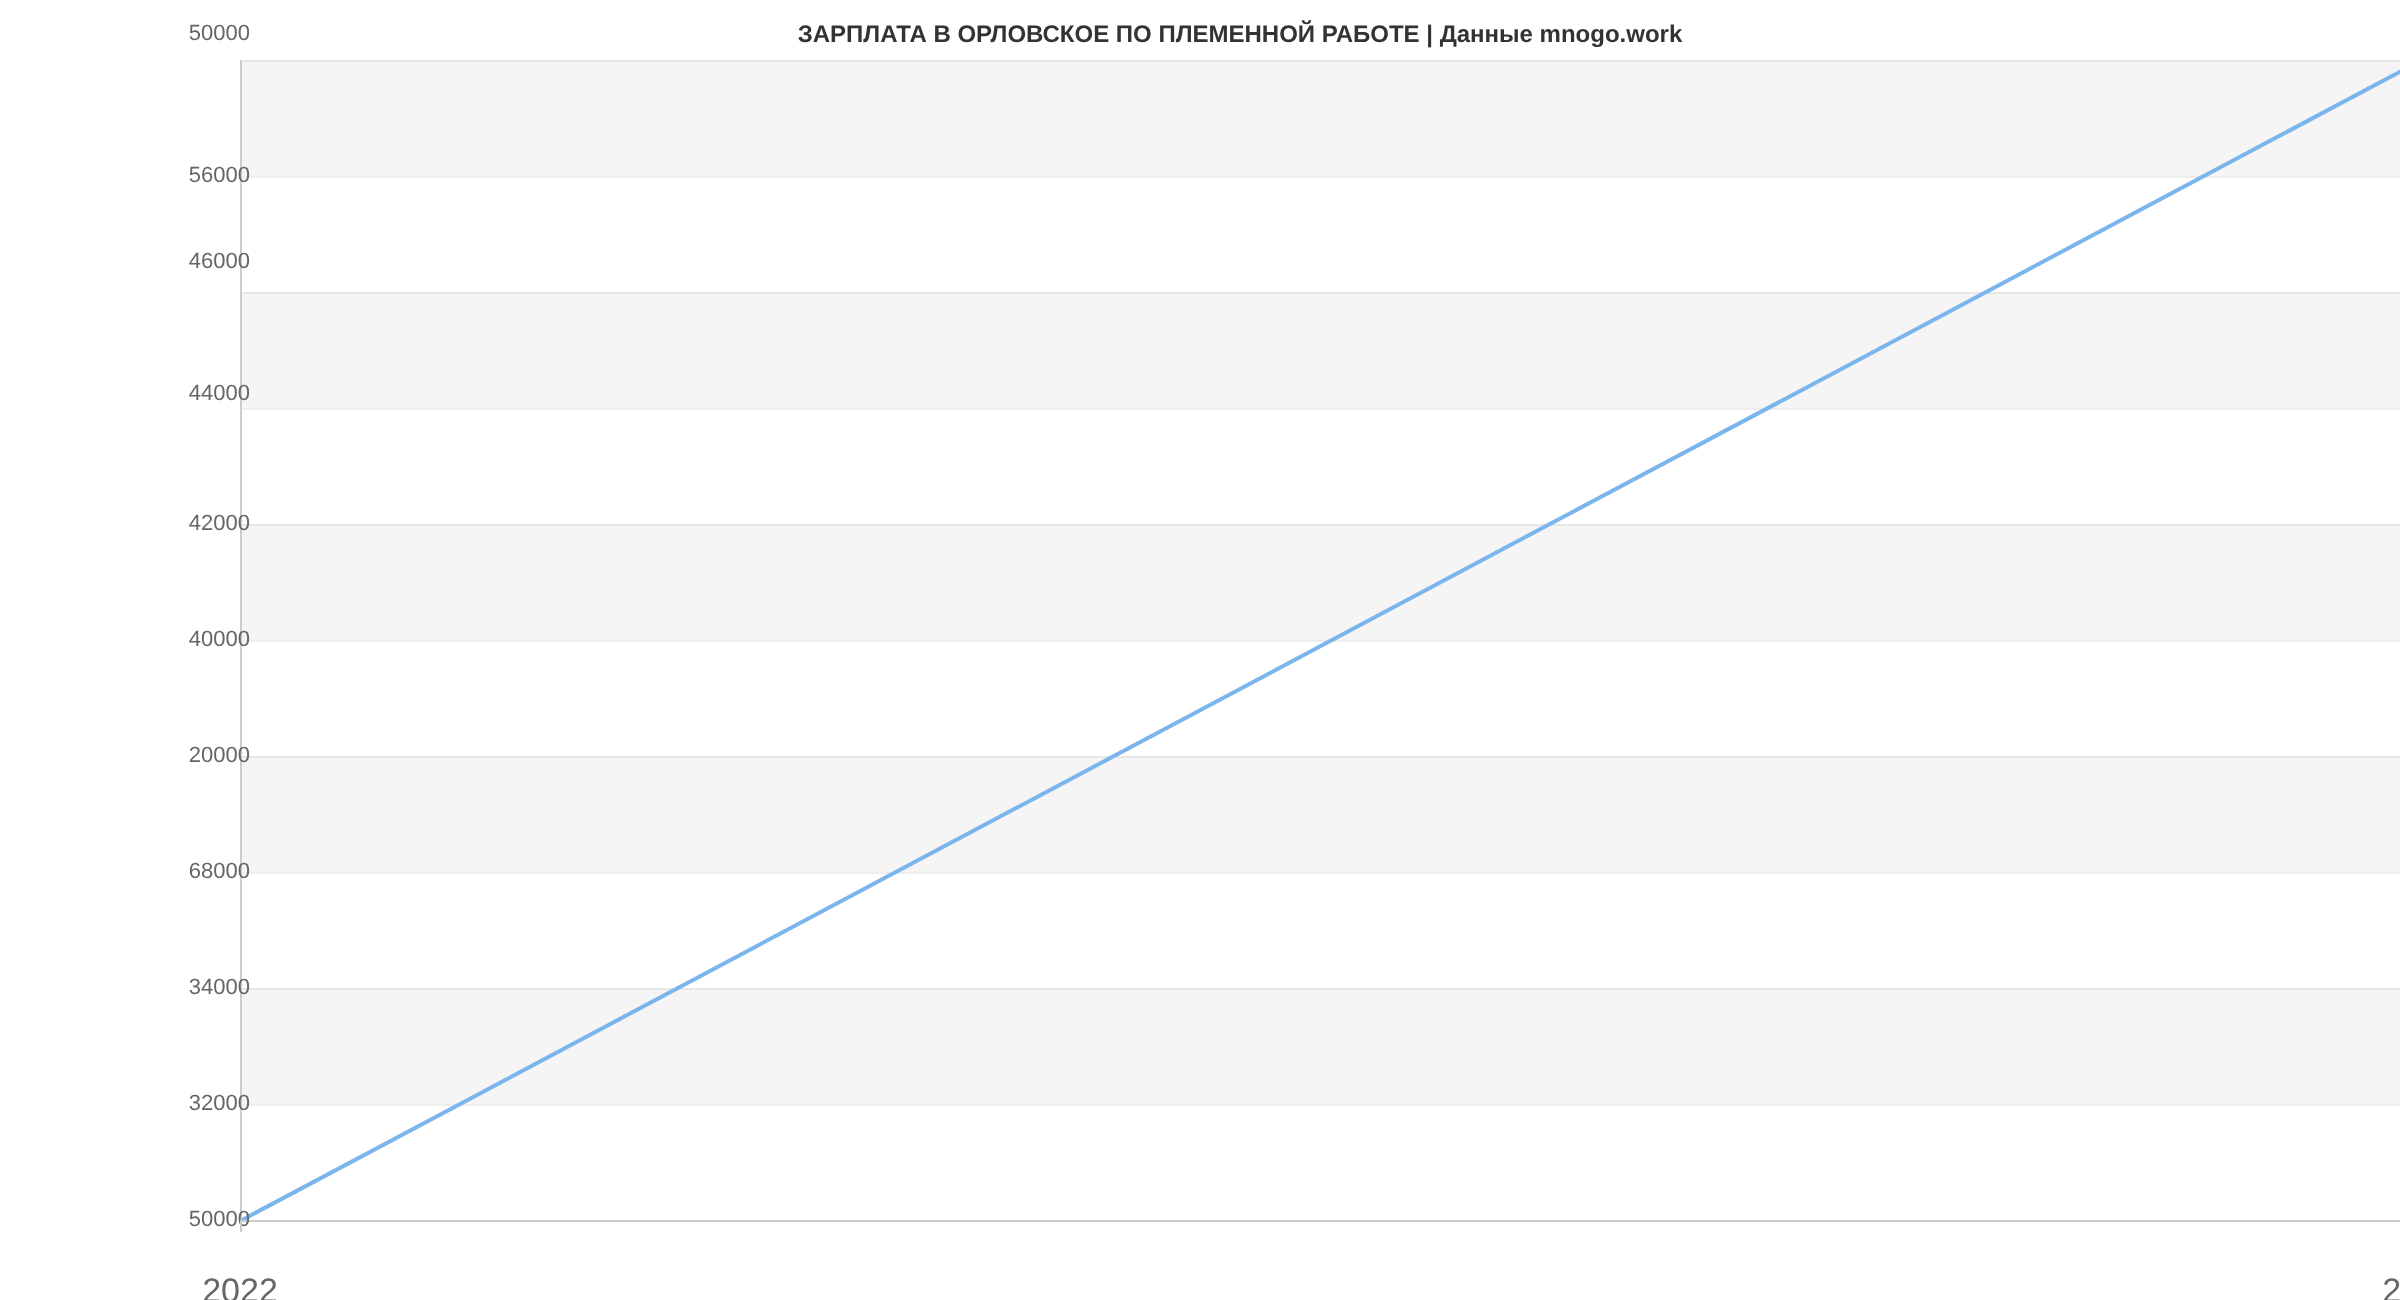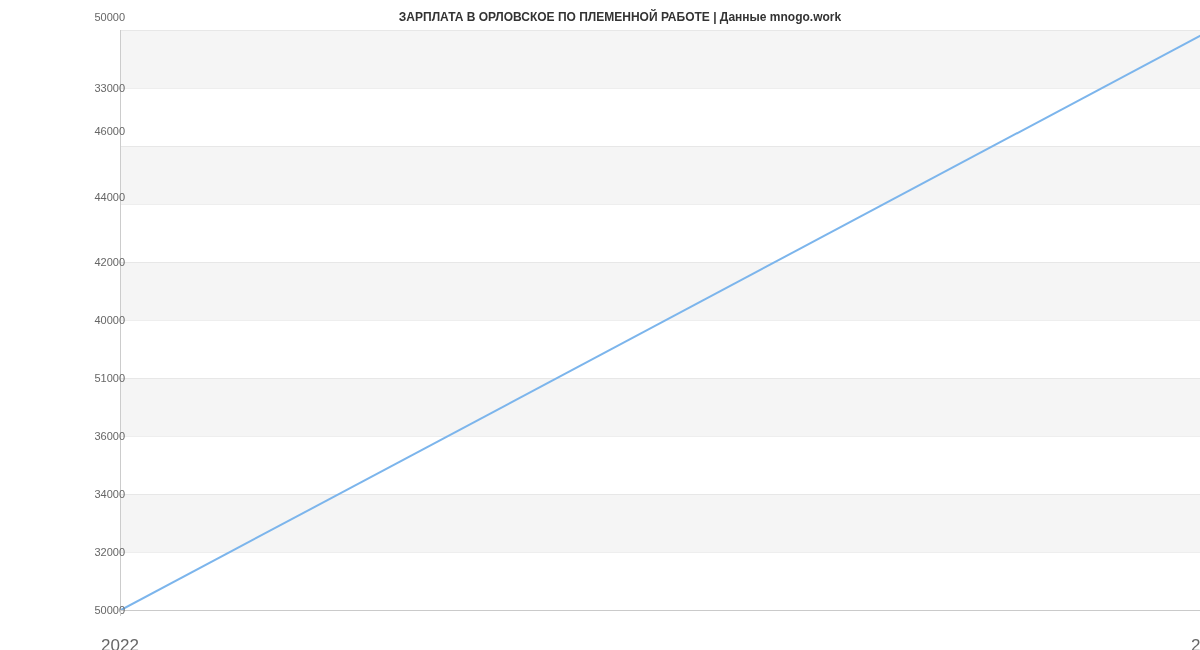--- a/index.html
+++ b/index.html
@@ -98,25 +98,25 @@
       <div class="grid-line" style="top: 116px;"></div>
       <div class="grid-line" style="top: 58px;"></div>
       <div class="grid-line" style="top: 0px;"></div>
       <svg class="line-svg" viewBox="0 0 1090 580" preserveAspectRatio="none">
         <path d="M0 580 L1090 0" stroke="#7cb5ec" stroke-width="2" fill="none"></path>
       </svg>
     </div>
 <div class="y-tick" style="top: 610px;">50000</div>
     <div class="y-tick" style="top: 552px; text-align: right;">32000</div>
     <div class="y-tick" style="top: 494px;">34000</div>
-    <div class="y-tick" style="top: 436px;">36000</div>
-    <div class="y-tick" style="top: 378px;">51000</div>
+    <div class="y-tick" style="top: 436px;">68000</div>
+    <div class="y-tick" style="top: 378px;">20000</div>
     <div class="y-tick" style="top: 320px;">40000</div>
     <div class="y-tick" style="top: 262px;">42000</div>
     <div class="y-tick" style="top: 197px;">44000</div>
     <div class="y-tick" style="top: 131px;">46000</div>
-    <div class="y-tick" style="top: 88px;">33000</div>
+    <div class="y-tick" style="top: 88px;">56000</div>
     <div class="y-tick" style="top: 17px; text-align: right;">50000</div>
     <div class="x-tick" style="left: 100px;">2022</div>
     <div class="tick-mark" style="left: 100px; top: 610px;"></div>
     <div class="x-tick" style="left: 1190px;">2023</div>
     <div class="tick-mark" style="left: 1190px; top: 610px;"></div>
   </div>
 
 </body></html>

